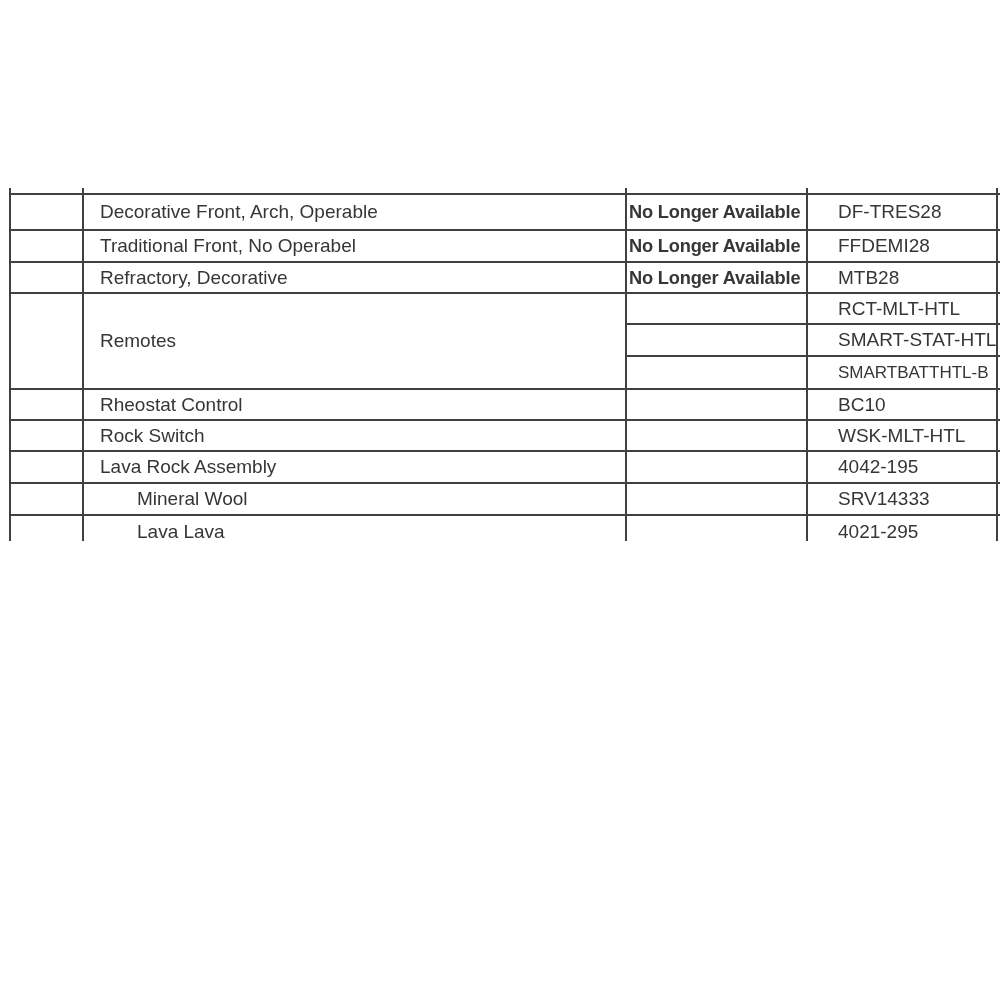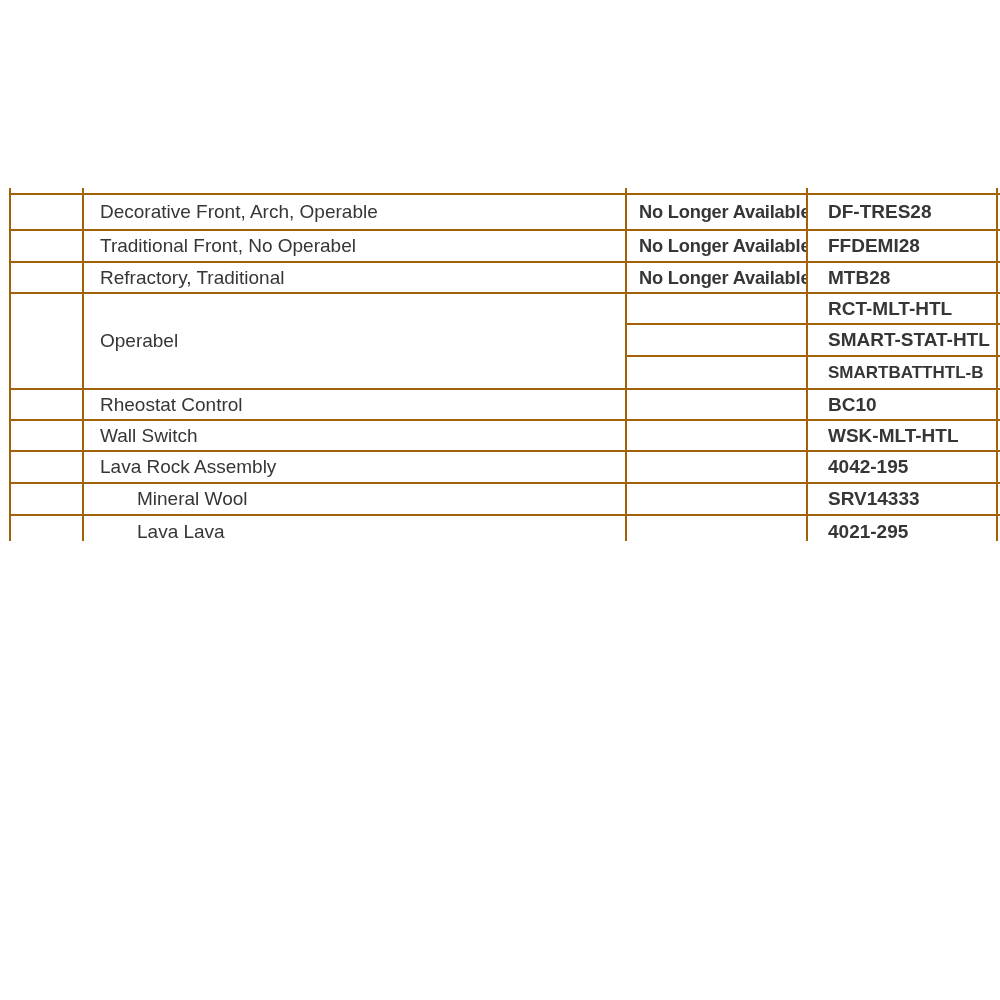--- a/index.html
+++ b/index.html
@@ -17,49 +17,49 @@
     overflow: hidden;
   }
   table.parts-table {
     border-collapse: collapse;
     table-layout: fixed;
     width: 1067px;
     font-size: 19px;
     color: #363636;
   }
   td {
-    border: 2px solid #a16207;
+    border: 2px solid #404040;
     padding: 0;
     vertical-align: middle;
     white-space: nowrap;
     overflow: hidden;
   }
   tr.r0 td { border-top: none; }
   tr.r0  { height: 6px;  }
   tr.r1  { height: 36px; }
   tr.r2  { height: 32px; }
   tr.r3  { height: 31px; }
   tr.r4  { height: 31px; }
   tr.r5  { height: 32px; }
   tr.r6  { height: 33px; }
   tr.r7  { height: 31px; }
   tr.r8  { height: 31px; }
   tr.r9  { height: 32px; }
   tr.r10 { height: 32px; }
   tr.r11 { height: 34px; }
   td.desc { padding-left: 16px; }
   td.desc.indent { padding-left: 53px; }
-  td.status { font-weight: bold; padding-left: 12px; }
+  td.status { font-weight: bold; padding-left: 2px; }
   td.status .squeeze {
     display: inline-block;
     transform: scaleX(0.96);
     transform-origin: 0 50%;
     letter-spacing: -0.2px;
   }
-  td.part { padding-left: 20px; font-weight: bold; }
+  td.part { padding-left: 30px; }
   td.part.small { font-size: 17px; }
 </style>
 </head>
 <body>
 
 <div class="table-clip">
   <table class="parts-table">
     <colgroup>
       <col style="width:73px">
       <col style="width:543px">
@@ -88,29 +88,29 @@
     <tr class="r2">
       <td class="c1"></td>
       <td class="desc">Traditional Front, No Operabel</td>
       <td class="status"><span class="squeeze">No Longer Available</span></td>
       <td class="part">FFDEMI28</td>
       <td class="c5"></td>
     </tr>
 
     <tr class="r3">
       <td class="c1"></td>
-      <td class="desc">Refractory, Traditional</td>
+      <td class="desc">Refractory, Decorative</td>
       <td class="status"><span class="squeeze">No Longer Available</span></td>
       <td class="part">MTB28</td>
       <td class="c5"></td>
     </tr>
 
     <tr class="r4">
       <td class="c1" rowspan="3"></td>
-      <td class="desc" rowspan="3">Operabel</td>
+      <td class="desc" rowspan="3">Remotes</td>
       <td class="status"></td>
       <td class="part">RCT-MLT-HTL</td>
       <td class="c5"></td>
     </tr>
     <tr class="r5">
       <td class="status"></td>
       <td class="part">SMART-STAT-HTL</td>
       <td class="c5"></td>
     </tr>
     <tr class="r6">
@@ -122,21 +122,21 @@
     <tr class="r7">
       <td class="c1"></td>
       <td class="desc">Rheostat Control</td>
       <td class="status"></td>
       <td class="part">BC10</td>
       <td class="c5"></td>
     </tr>
 
     <tr class="r8">
       <td class="c1"></td>
-      <td class="desc">Wall Switch</td>
+      <td class="desc">Rock Switch</td>
       <td class="status"></td>
       <td class="part">WSK-MLT-HTL</td>
       <td class="c5"></td>
     </tr>
 
     <tr class="r9">
       <td class="c1"></td>
       <td class="desc">Lava Rock Assembly</td>
       <td class="status"></td>
       <td class="part">4042-195</td>

